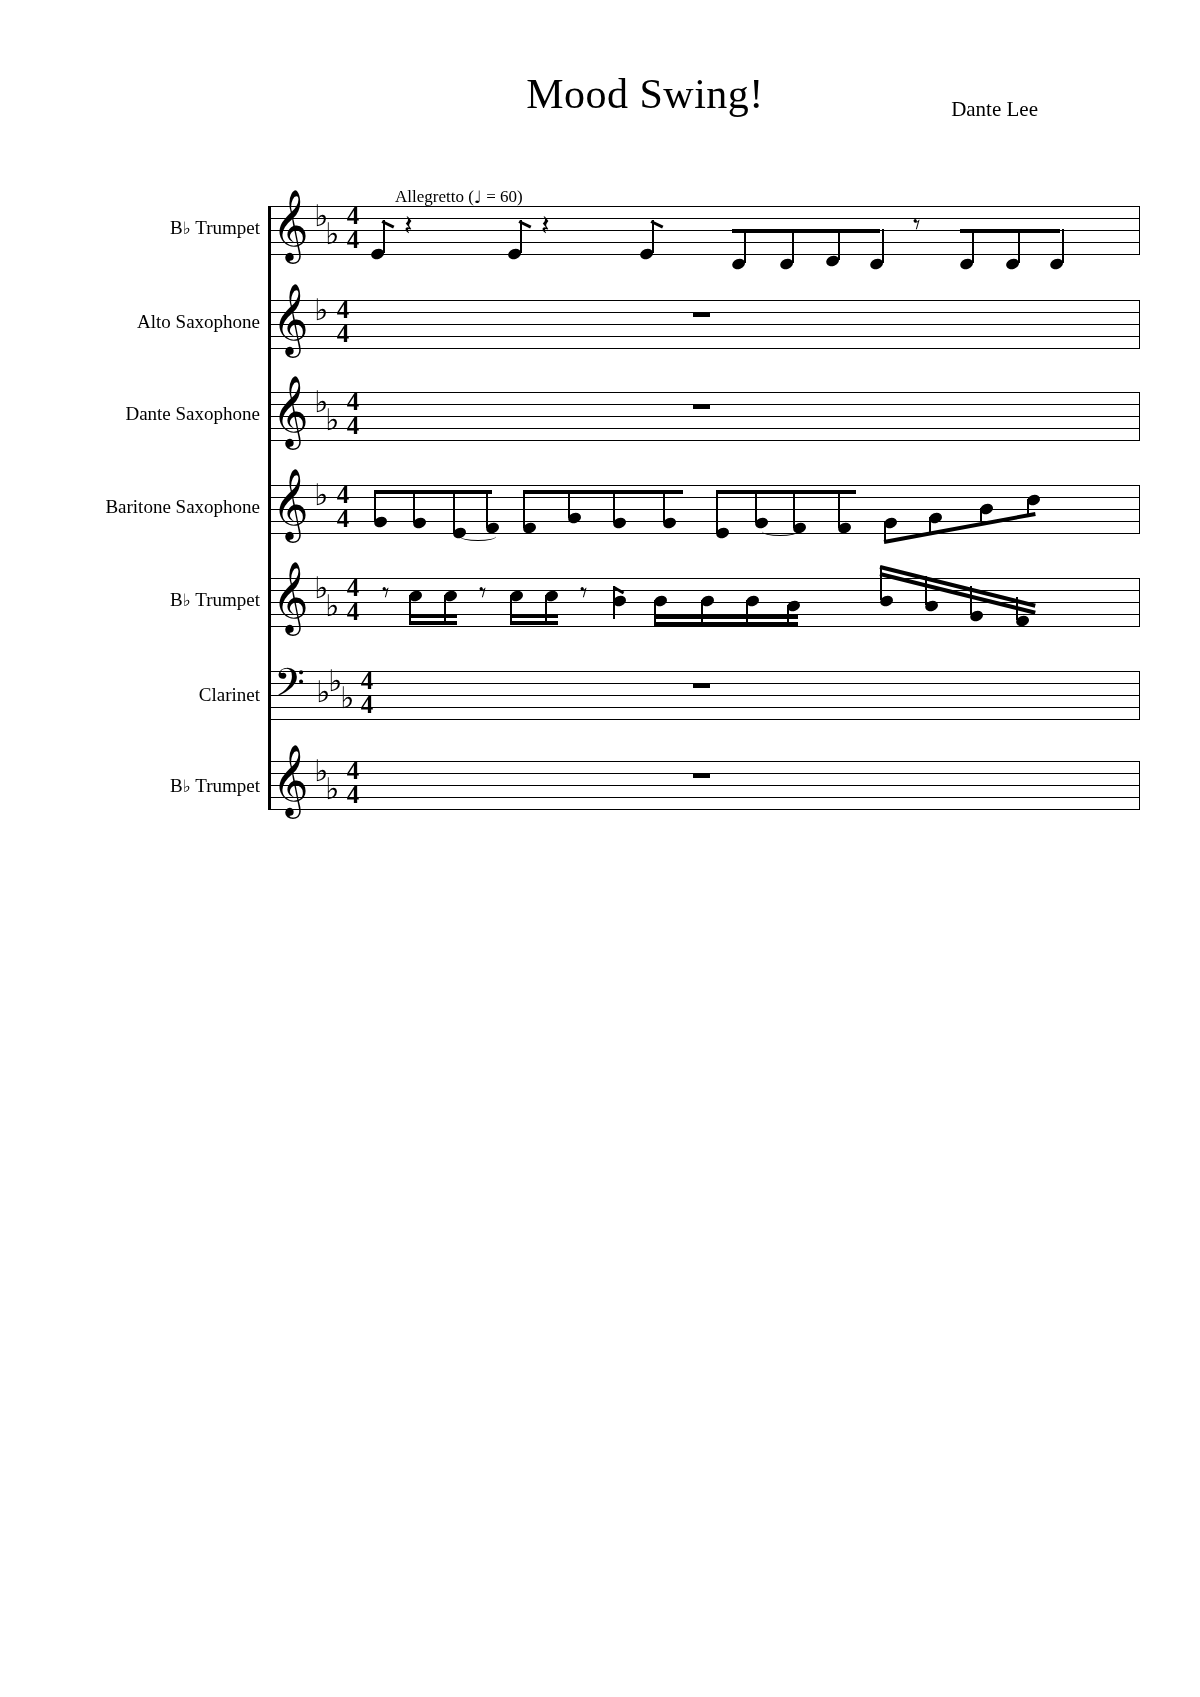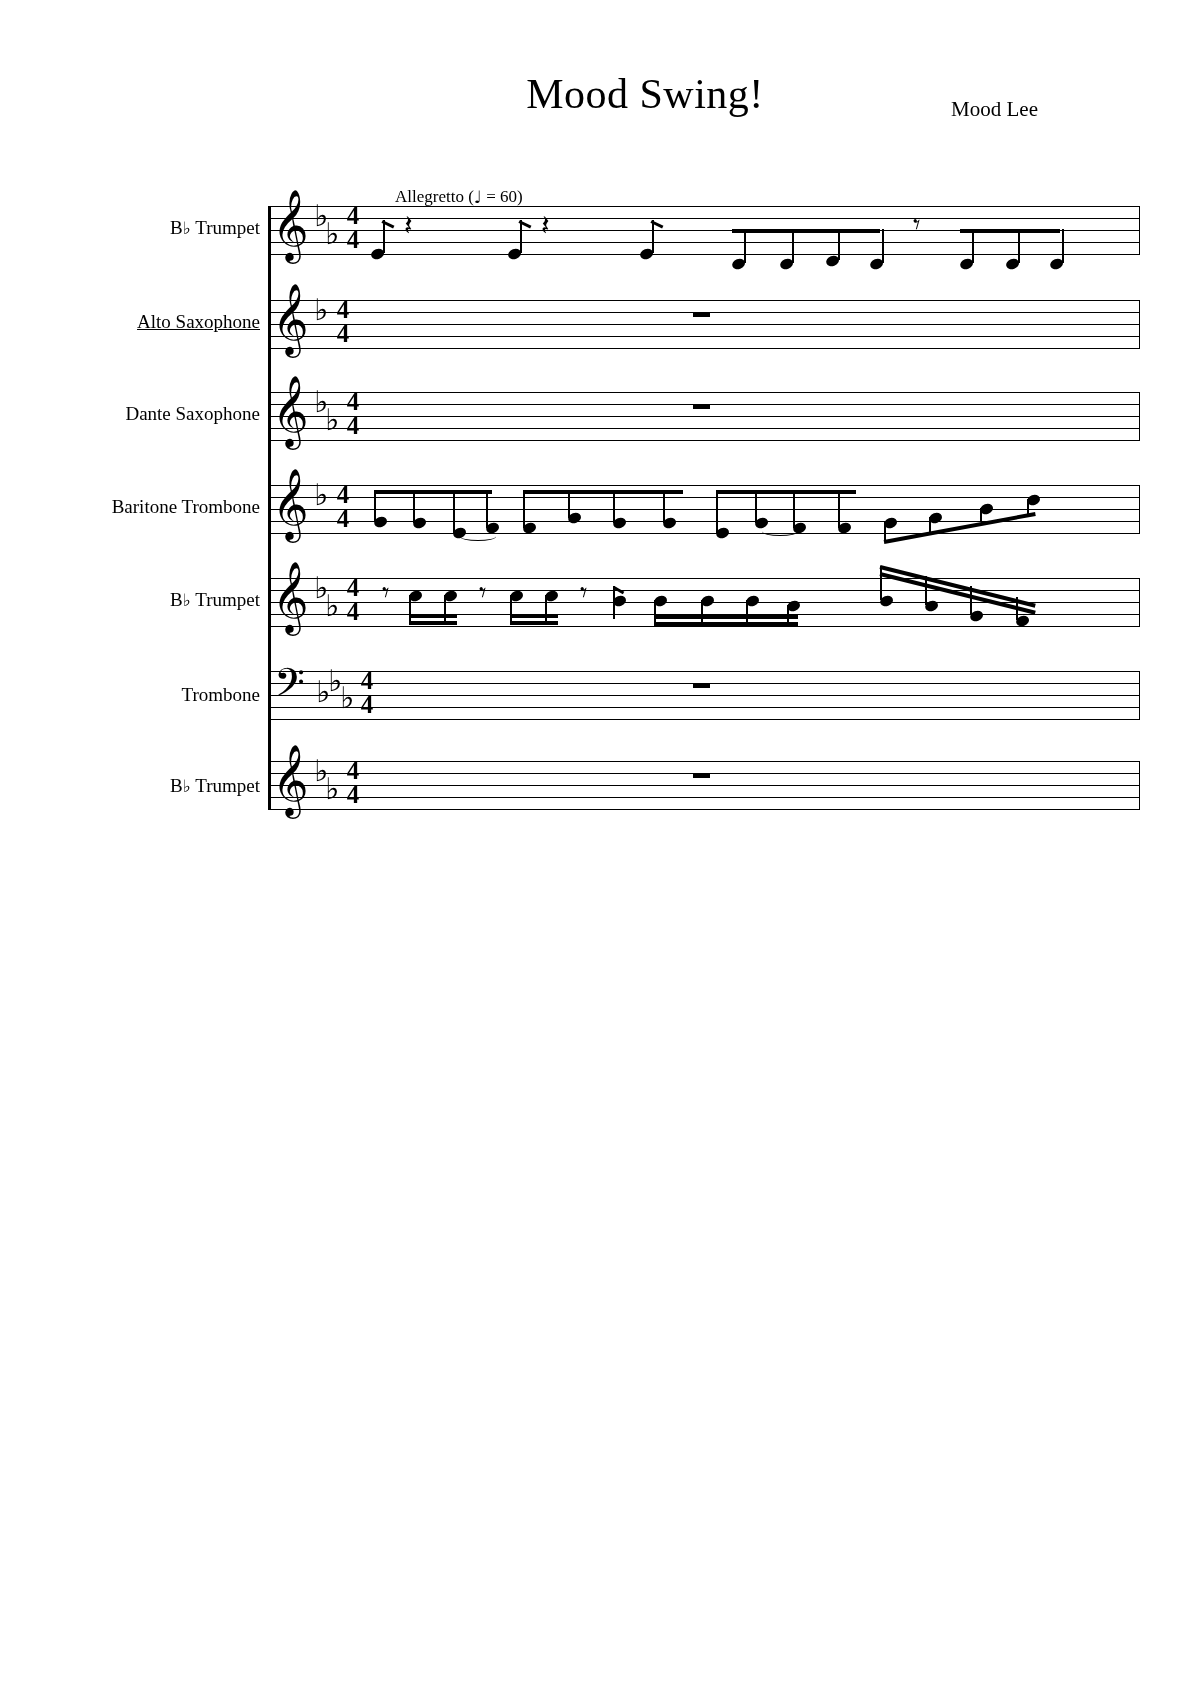--- a/index.html
+++ b/index.html
@@ -179,21 +179,21 @@
     border-radius: 50%;
     height: 8px;
   }
 </style>
 </head>
 <body>
 
 <div class="page">
 
   <div class="title">Mood Swing!</div>
-  <div class="composer">Mood Lee</div>
+  <div class="composer">Dante Lee</div>
 
   <div class="tempo">
     <span>Allegretto (</span><span class="note-glyph">♩</span>&nbsp;<span>= 60)</span>
   </div>
 
   <div class="system">
 
     <div class="system-barline" style="top:206px;height:603px;"></div>
 
     <div class="inst-label" style="top:217px;">
@@ -249,21 +249,21 @@
 
       <div class="beam" style="left:692px; top:23px; width:100px;"></div>
       <div class="nh" style="left:692px; top:53px;"></div>
       <div class="stem" style="left:704px; top:23px; height:34px;"></div>
       <div class="nh" style="left:738px; top:53px;"></div>
       <div class="stem" style="left:750px; top:23px; height:34px;"></div>
       <div class="nh" style="left:782px; top:53px;"></div>
       <div class="stem" style="left:794px; top:23px; height:34px;"></div>
     </div>
 
-    <div class="inst-label" style="top:311px;text-decoration:underline;">
+    <div class="inst-label" style="top:311px;">
       <span>Alto Saxophone</span>
     </div>
     <div class="staff" style="top:300px;">
       <div class="line l0"></div>
         <div class="line l1"></div>
         <div class="line l2"></div>
         <div class="line l3"></div>
         <div class="line l4"></div>
       <div class="staff-end"></div>
       <div class="clef treble" style="left:4px; top:-12px;">𝄞</div>
@@ -295,21 +295,21 @@
         <span>♭</span>
       </div>
       <div class="meter" style="left:74px; top:-2px; width:22px;">
         <div>4</div>
         <div>4</div>
       </div>
       <div class="rest-measure" style="left:425px; top:12px;"></div>
     </div>
 
     <div class="inst-label" style="top:496px;">
-      <span>Baritone Trombone</span>
+      <span>Baritone Saxophone</span>
     </div>
     <div class="staff" style="top:485px;">
       <div class="line l0"></div>
         <div class="line l1"></div>
         <div class="line l2"></div>
         <div class="line l3"></div>
         <div class="line l4"></div>
       <div class="staff-end"></div>
       <div class="clef treble" style="left:4px; top:-12px;">𝄞</div>
       <div class="keysig" style="left:46px; top:-5px;">
@@ -426,21 +426,21 @@
       <div class="stem" style="left:612px; top:-12px; height:34px;"></div>
       <div class="nh" style="left:657px; top:23px;"></div>
       <div class="stem" style="left:657px; top:-2px; height:29px;"></div>
       <div class="nh" style="left:702px; top:33px;"></div>
       <div class="stem" style="left:702px; top:8px; height:29px;"></div>
       <div class="nh" style="left:748px; top:38px;"></div>
       <div class="stem" style="left:748px; top:19px; height:23px;"></div>
     </div>
 
     <div class="inst-label" style="top:684px;">
-      <span>Trombone</span>
+      <span>Clarinet</span>
     </div>
     <div class="staff" style="top:671px;">
       <div class="line l0"></div>
         <div class="line l1"></div>
         <div class="line l2"></div>
         <div class="line l3"></div>
         <div class="line l4"></div>
       <div class="staff-end"></div>
       <div class="clef bass" style="left:6px; top:-8px;">𝄢</div>
       <div class="keysig" style="left:48px; top:6px;">

